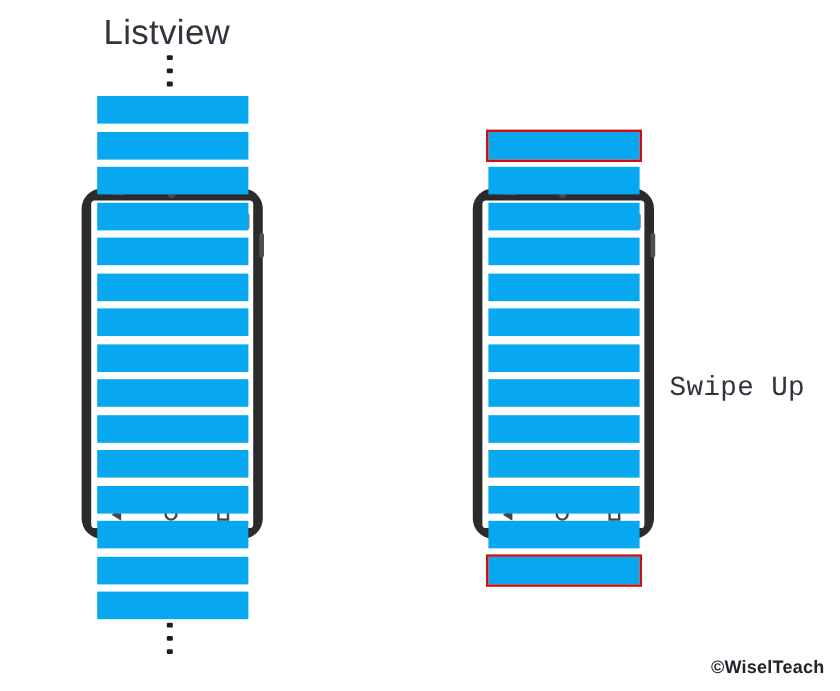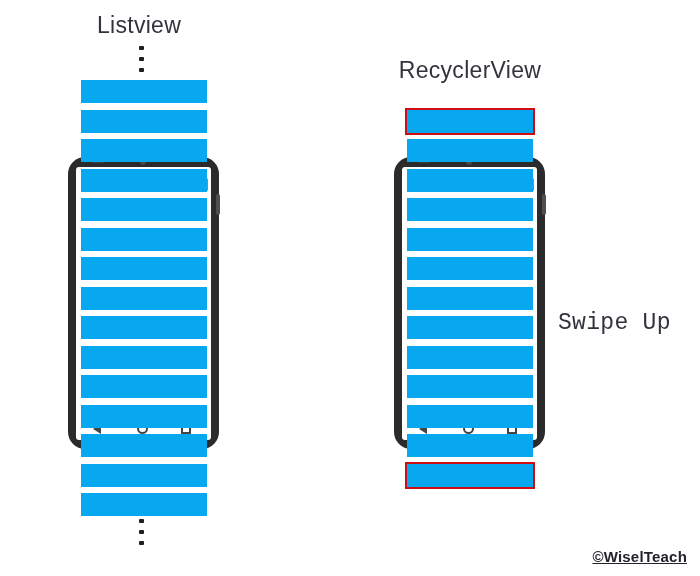--- a/index.html
+++ b/index.html
@@ -2,33 +2,33 @@
 <html style="--item-blue: #08A8F1; --recycled-red: #CE0E12; --phone-body: #2B2B2B; --screen-white: #FFFFFF; --text-dark: #33333D; --nav-gray: #454545;"><head>
 <meta charset="utf-8">
 <style>
   html,body { margin:0; padding:0; background:#fff; }
   .stage {
     position:relative; width:700px; height:576px; background:#ffffff;
     overflow:hidden; font-family:"Liberation Sans", sans-serif;
   }
   .title {
     position:absolute; width:180px; text-align:center;
-    color:var(--text-dark); font-size:23px; font-weight:400; letter-spacing:.3px;
+    color:var(--text-dark); font-size:29px; font-weight:400; letter-spacing:.3px;
     z-index:3;
   }
   .title-left  { left:49px;  top:12px; }
   .title-right { left:380px; top:57px; }
   .annotation {
     position:absolute; color:var(--text-dark); font-size:23px; font-weight:400;
     letter-spacing:.3px; z-index:3;font-family:Liberation Mono, monospace;
   }
   .swipe-up { left:558px; top:310px; }
   .watermark {
     position:absolute; right:13px; top:548px; color:#23232B;
-    font-size:15px; font-weight:600; letter-spacing:.2px; z-index:3;text-decoration:underline;
+    font-size:15px; font-weight:600; letter-spacing:.2px; z-index:3;
   }
 
   
   .phone {
     position:absolute; width:151px; height:292px;
     background:var(--phone-body); border-radius:17px; z-index:1;
   }
   .phone-left  { left:68px;  top:157px; }
   .phone-right { left:394px; top:157px; }
   .screen {
@@ -64,21 +64,20 @@
   .dots-top-left     { left:139px; top:46px; }
   .dots-bottom-left  { left:139px; top:519px; }
   .dot { width:5px; height:4px; background:#1E1E1E; border-radius:1px; margin-bottom:7px; }
 </style>
 </head>
 <body>
 
 <div class="stage">
 
   <div class="title title-left">Listview</div>
-  <div class="title title-right">RecyclerView</div>
 
   <div class="phone phone-left">
     <div class="camera"></div>
     <div class="speaker"></div>
     <div class="screen">
       <div class="scroll-thumb"></div>
     </div>
     <div class="side-button"></div>
     <div class="nav">
       <div class="nav-back"></div>

